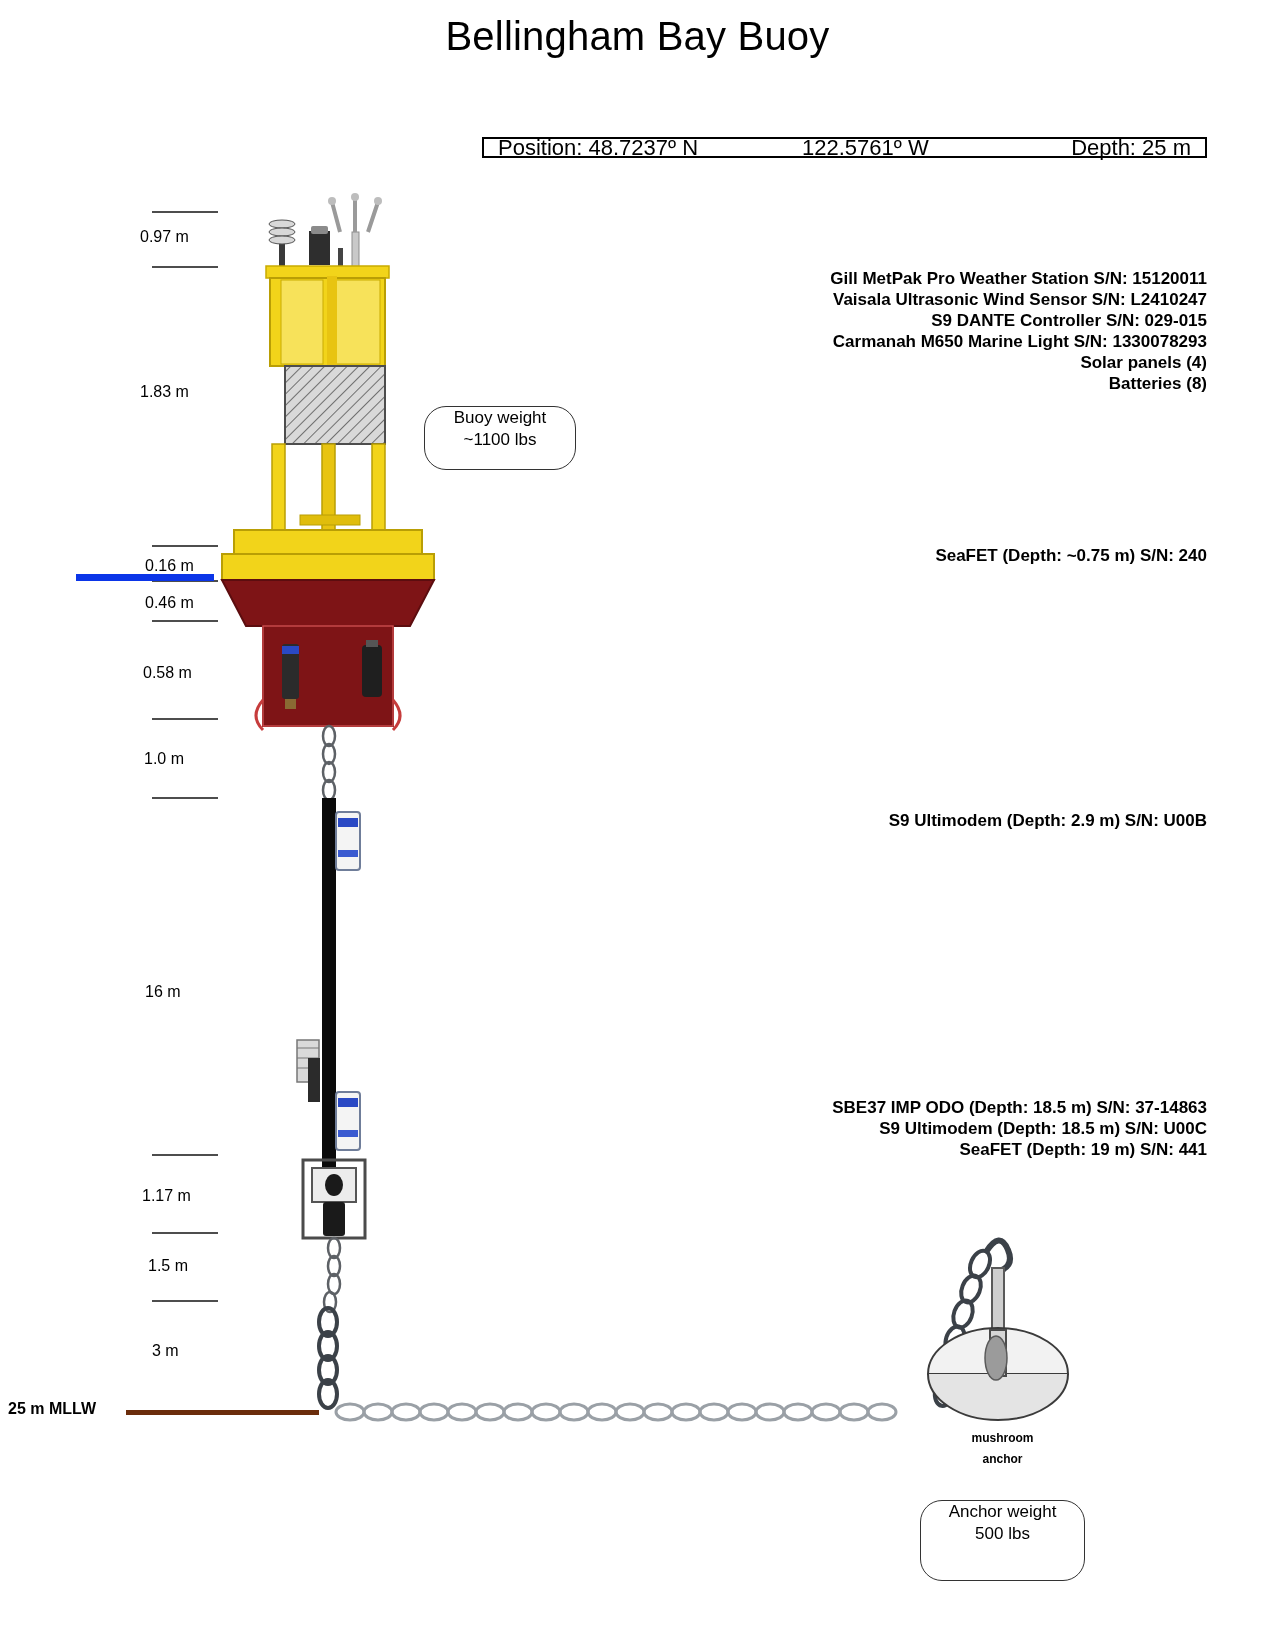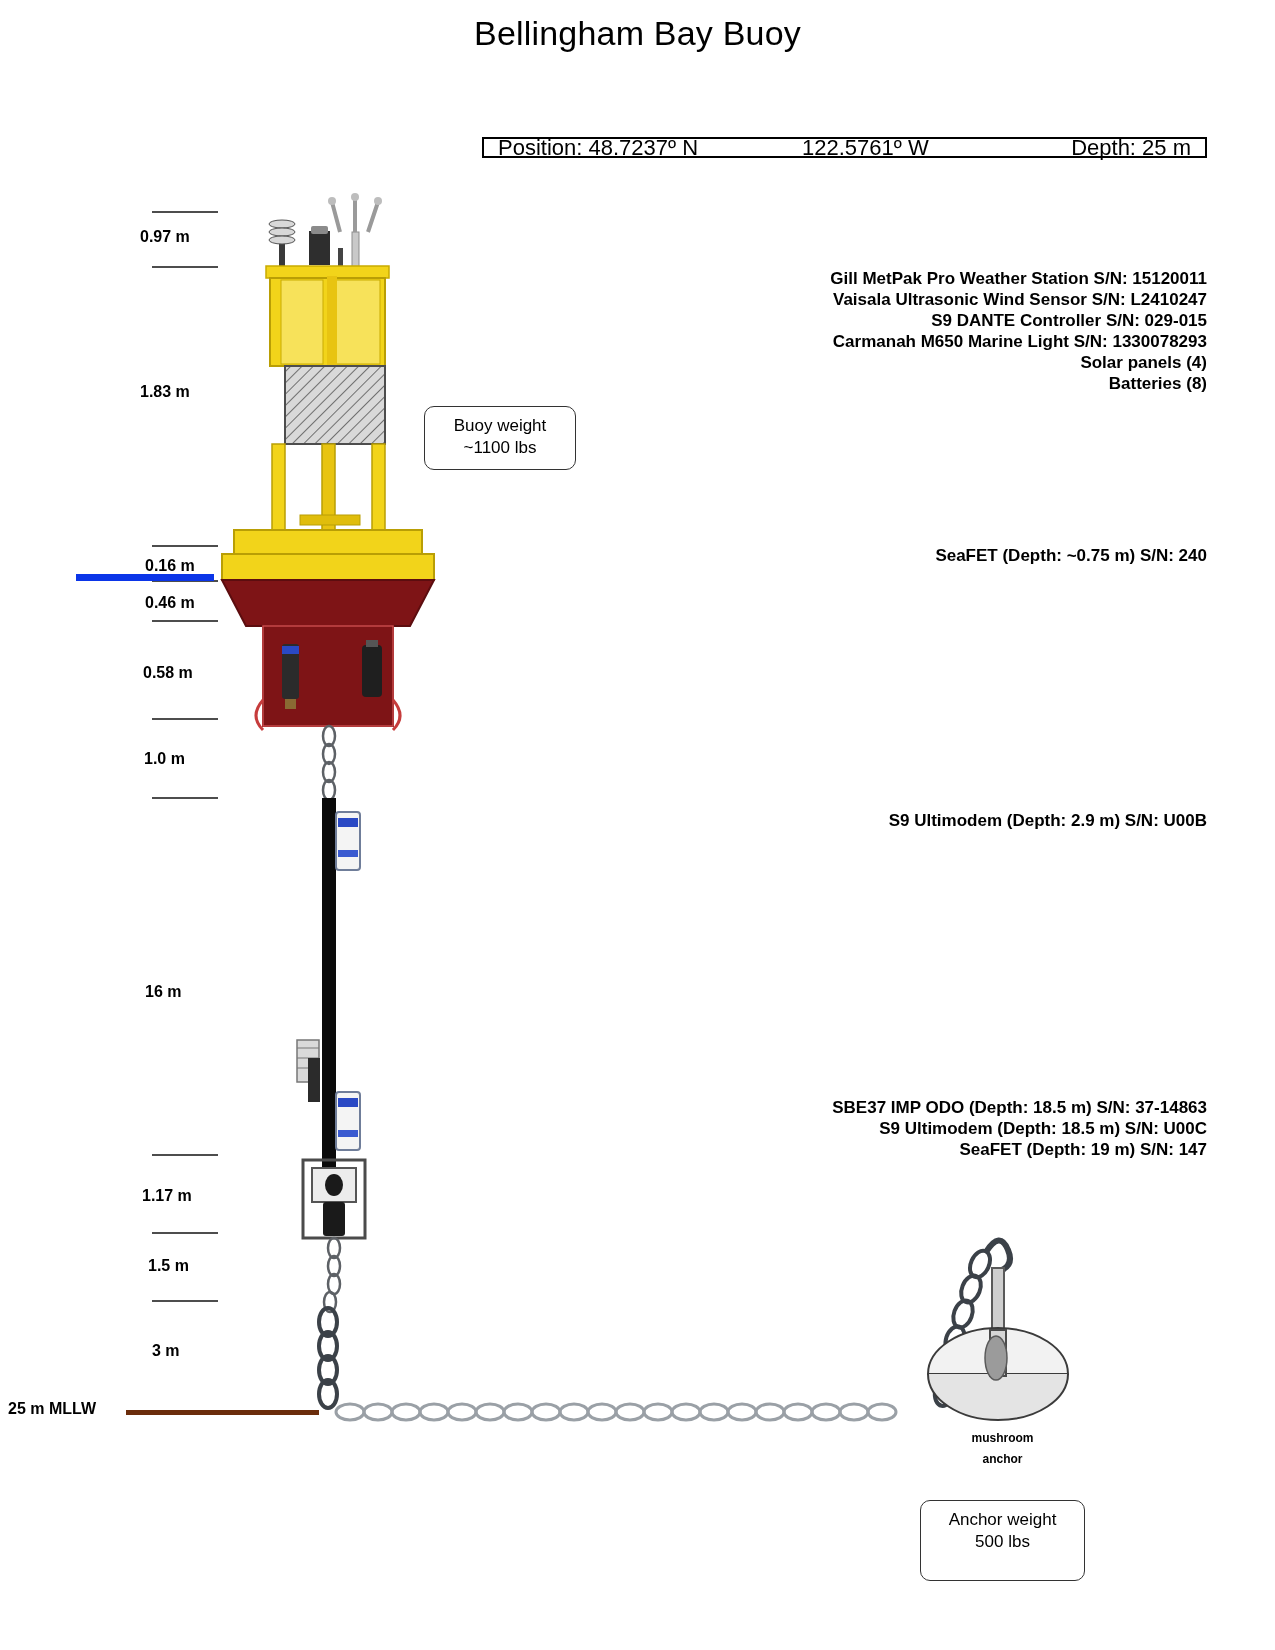--- a/index.html
+++ b/index.html
@@ -7,21 +7,21 @@
     width:1275px;height:1650px;
     background:#ffffff;
     font-family:"Liberation Sans", sans-serif;
     color:#000;
     position:relative;
     overflow:hidden;
   }
   .title{
     position:absolute;top:14px;left:0;width:1275px;
     text-align:center;
-    font-size:34px;
+    font-size:40px;
     letter-spacing:0.2px;
   }
   
   .position-box{
     position:absolute;left:482px;top:137px;width:725px;height:21px;
     border:2px solid #000;
     box-sizing:border-box;
     display:flex;align-items:center;
     font-size:22px;
   }
@@ -40,21 +40,21 @@
   }
   .ann-top{top:268px;margin-left:40px;}
   .ann-surface{top:545px;}
   .ann-ultimodem{top:810px;}
   .ann-deep{top:1097px;}
 
   
   .depth-label{
     position:absolute;
     font-size:16px;
-    font-weight:bold;
+    font-weight:normal;
     text-align:center;
   }
   .tick{
     position:absolute;
     height:0;border-top:2px solid #4d4d4d;
   }
   .mllw-label{
     position:absolute;left:8px;top:1400px;
     font-size:16px;font-weight:bold;
   }
@@ -65,26 +65,26 @@
   
   .waterline{
     position:absolute;left:76px;top:574px;width:138px;height:7px;
     background:#0b35e8;
   }
 
   
   .bubble{
     position:absolute;
     border:1.5px solid #333;
-    border-radius:10px;
+    border-radius:22px;
     background:#fff;
     text-align:center;
     font-size:17px;
     line-height:22px;
-    padding:8px 12px;
+    padding:0 12px;
     box-sizing:border-box;
   }
   .bubble-buoy{left:424px;top:406px;width:152px;height:64px;}
   .bubble-anchor{left:920px;top:1500px;width:165px;height:81px;}
 
   .anchor-caption{
     position:absolute;left:900px;top:1428px;width:205px;
     text-align:center;font-size:12px;font-weight:bold;line-height:21px;
   }
   .zinc-label{
@@ -118,21 +118,21 @@
   <div>SeaFET (Depth: ~0.75 m) S/N: 240</div>
 </div>
 
 <div class="ann ann-ultimodem">
   <div>S9 Ultimodem (Depth: 2.9 m) S/N: U00B</div>
 </div>
 
 <div class="ann ann-deep">
   <div>SBE37 IMP ODO (Depth: 18.5 m) S/N: 37-14863</div>
   <div>S9 Ultimodem (Depth: 18.5 m) S/N: U00C</div>
-  <div>SeaFET (Depth: 19 m) S/N: 147</div>
+  <div>SeaFET (Depth: 19 m) S/N: 441</div>
 </div>
 
 <div id="ticks-layer">
     <div class="tick" style="left: 152px; top: 211px; width: 66px;"></div>
     <div class="tick" style="left: 152px; top: 266px; width: 66px;"></div>
     <div class="tick" style="left: 152px; top: 545px; width: 66px;"></div>
     <div class="tick" style="left: 152px; top: 580px; width: 66px;"></div>
     <div class="tick" style="left: 152px; top: 620px; width: 66px;"></div>
     <div class="tick" style="left: 152px; top: 718px; width: 66px;"></div>
     <div class="tick" style="left: 152px; top: 797px; width: 66px;"></div>

